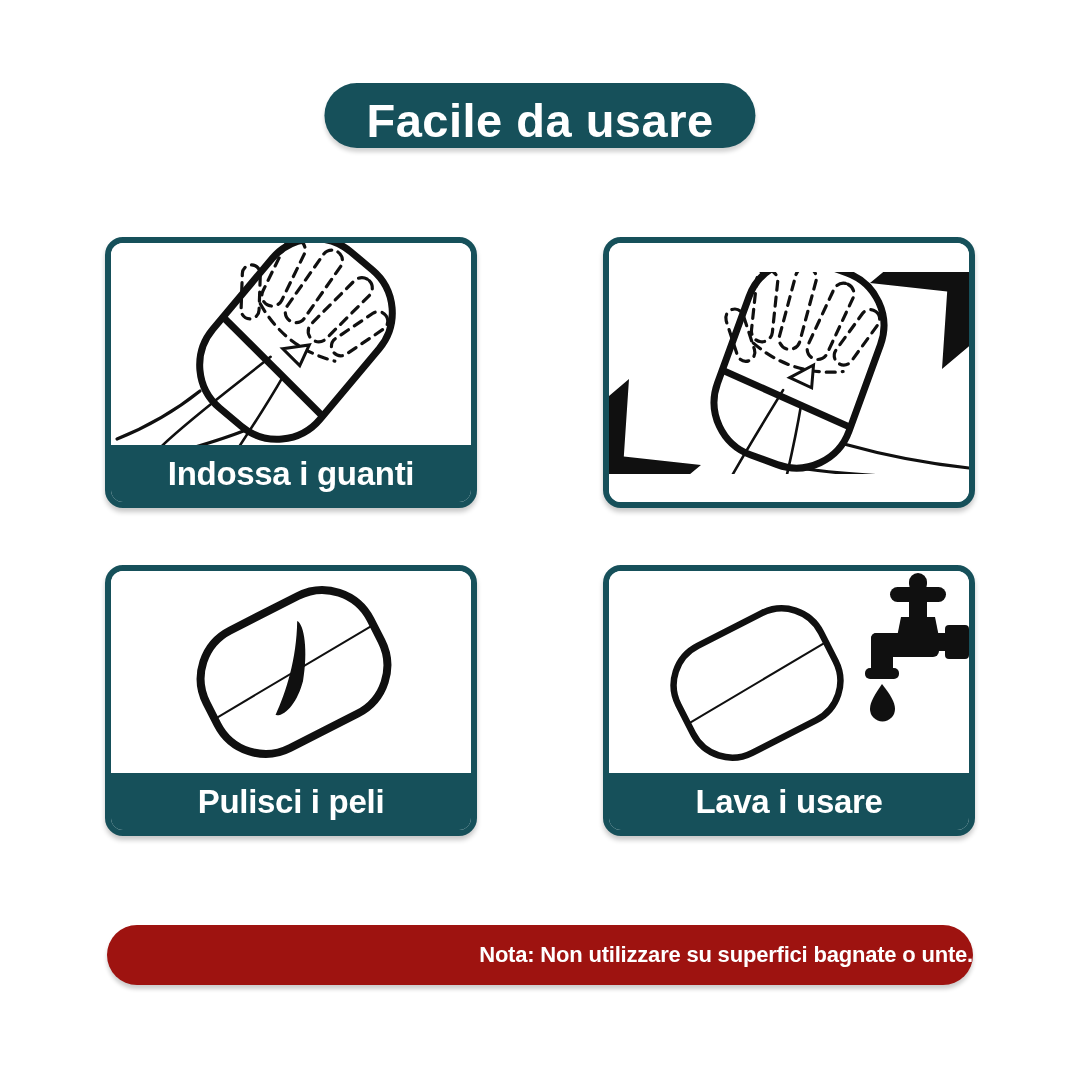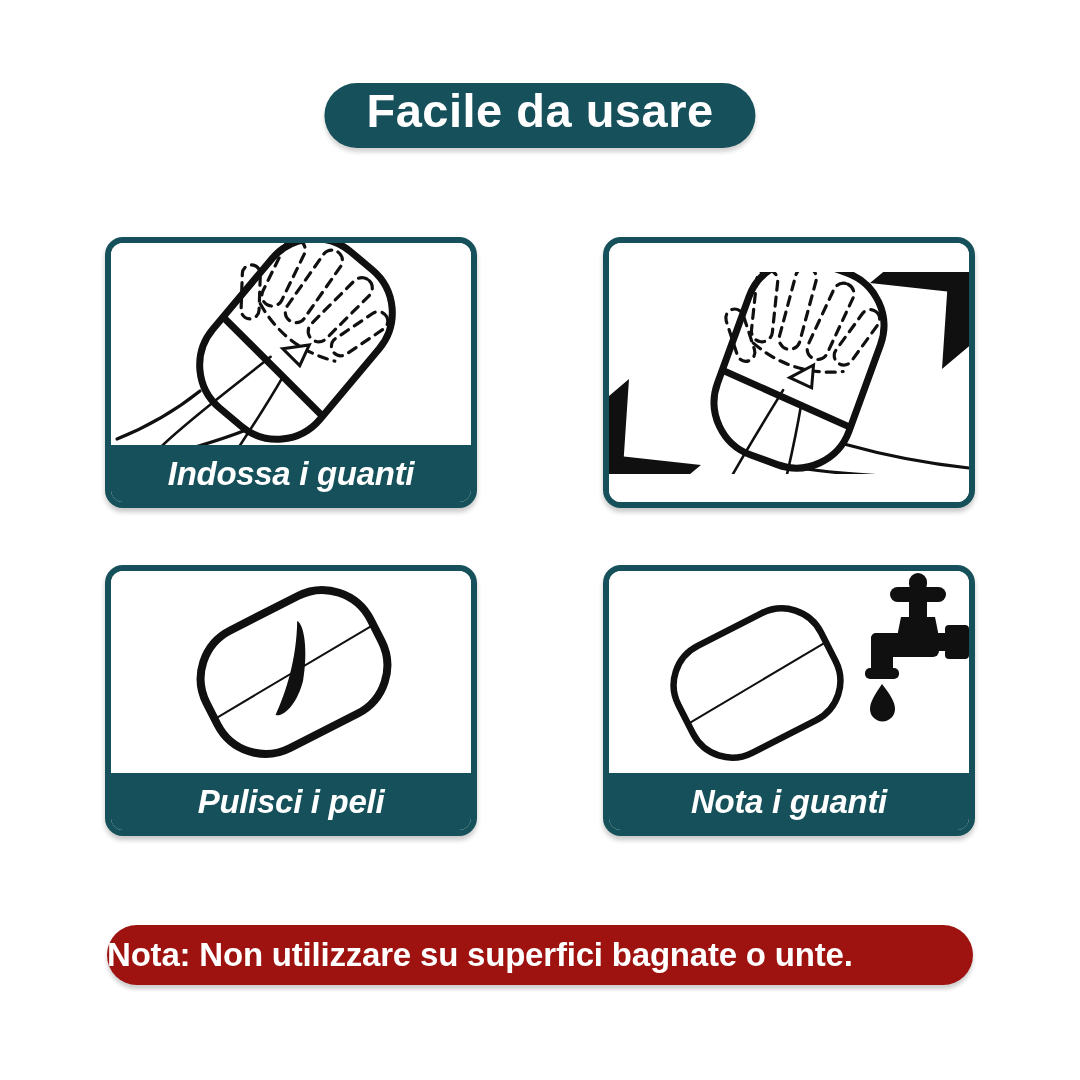--- a/index.html
+++ b/index.html
@@ -10,52 +10,52 @@
   }
   *{margin:0;padding:0;box-sizing:border-box;}
   html,body{width:1080px;height:1080px;background:var(--bg);
     font-family:"Liberation Sans","DejaVu Sans",sans-serif;}
   .canvas{position:relative;width:1080px;height:1080px;background:var(--bg);overflow:hidden;}
 
   .title-pill{
     position:absolute;top:83px;left:50%;transform:translateX(-50%);
     height:65px;padding:0 42px;border-radius:33px;
     background:var(--teal);color:#fff;
-    display:flex;align-items:flex-start;justify-content:center;
+    display:flex;align-items:flex-end;justify-content:center;
     font-size:47px;font-weight:800;letter-spacing:.5px;
     box-shadow:0 4px 4px rgba(0,0,0,.18);
     white-space:nowrap;
   }
 
   .grid{
     position:absolute;left:105px;top:237px;width:870px;
     display:grid;grid-template-columns:372px 372px;grid-template-rows:271px 271px;
-    column-gap:126px;row-gap:57px;font-style:italic;
+    column-gap:126px;row-gap:57px;
   }
   .panel{
     border:6px solid var(--teal);border-radius:18px;background:#fff;
     overflow:hidden;display:flex;flex-direction:column;
     box-shadow:0 4px 5px rgba(0,0,0,.22);
   }
   .art{
     flex:1 1 auto;height:202px;background:#fff;color:var(--ink);
     display:flex;align-items:center;justify-content:center;overflow:hidden;
   }
   .art svg{width:360px;height:202px;display:block;}
   .caption{
     height:57px;flex:0 0 57px;background:var(--teal);color:#fff;
     display:flex;align-items:center;justify-content:center;
     font-size:33px;font-weight:700;letter-spacing:-.3px;white-space:nowrap;
   }
 
   .note-bar{
     position:absolute;left:107px;right:107px;top:925px;height:60px;
     background:var(--red);border-radius:30px;color:#fff;
-    display:flex;align-items:center;justify-content:flex-start;
-    font-size:33px;font-weight:800;letter-spacing:-.2px;white-space:nowrap;
+    display:flex;align-items:center;justify-content:flex-end;
+    font-size:22px;font-weight:800;letter-spacing:-.2px;white-space:nowrap;
     box-shadow:0 4px 4px rgba(0,0,0,.2);
   }
 
   .dash{fill:none;stroke:currentColor;stroke-width:3.2;stroke-dasharray:9 7;stroke-linecap:round;}
   .solidline{fill:none;stroke:currentColor;stroke-linecap:round;}
 </style>
 </head>
 <body>
 
 <div class="canvas">
@@ -153,21 +153,21 @@
             <polygon points="292,46 326,46 330,66 288,66"></polygon>
             <rect x="262" y="62" width="68" height="24" rx="6"></rect>
             <rect x="262" y="62" width="22" height="40" rx="5"></rect>
             <rect x="256" y="97" width="34" height="11" rx="5"></rect>
             <rect x="328" y="62" width="32" height="18"></rect>
             <rect x="336" y="54" width="24" height="34" rx="4"></rect>
             <path d="M 273,113 C 266,123 261,131 261,138 a 12.5,12.5 0 0 0 25,0 c 0,-7 -5,-15 -13,-25 Z"></path>
           </g>
         </svg>
       </div>
-      <div class="caption">Nota i guanti</div>
+      <div class="caption">Lava i usare</div>
     </div>
 
   </div>
 
   <div class="note-bar">
     <span>Nota: Non utilizzare su superfici bagnate o unte.</span>
   </div>
 
 </div>
 

